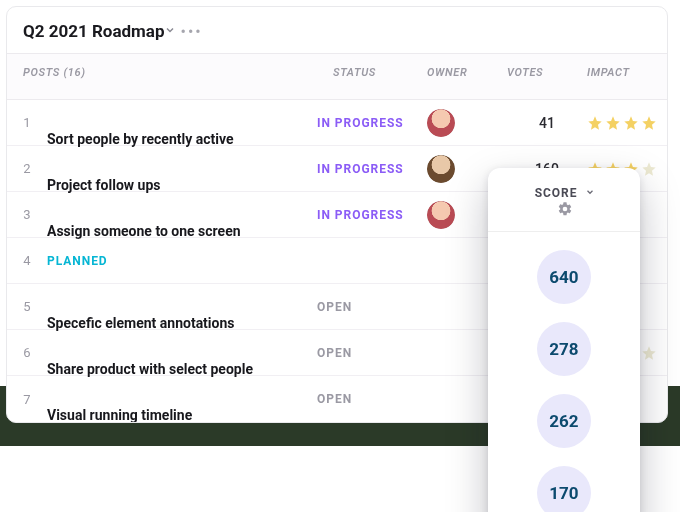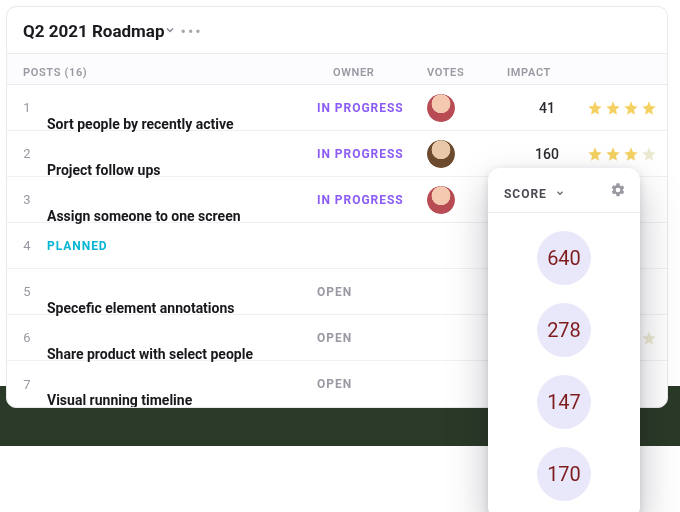--- a/index.html
+++ b/index.html
@@ -34,27 +34,28 @@
     color: #1a1a1f;
   }
   .chev { color: #8a8a93; font-size: 14px; }
   .dots { color: #a5a5ad; font-size: 16px; letter-spacing: 2px; margin-left: 4px; }
   .thead, .row {
     display: grid;
     grid-template-columns: 40px 270px 110px 80px 80px 90px;
     align-items: center;
   }
   .thead {
-    padding: 12px 0 5px 0;
+    padding: 12px 0 20px 0;
     color: #9a99a3;
     font-size: 11px;
     font-weight: 600;
     letter-spacing: 0.06em;
     border-bottom: 1px solid #eceaee;
     background: #fcfbfd;
+    font-style: italic;
   }
   .thead > div:first-child,
   .thead > div:nth-child(2) { padding-left: 16px; }
   .thead .col-posts { grid-column: 1 / span 2; padding-left: 16px; }
   .row {
     height: 46px;
     border-bottom: 1px solid #f1eff3;
     font-size: 14px;
   }
   .row:last-child { border-bottom: none; }
@@ -117,37 +118,38 @@
     box-shadow: 0 18px 40px rgba(10,10,30,0.25), 0 2px 8px rgba(10,10,30,0.12);
     z-index: 5;
     padding-bottom: 8px;
   }
   .pop-head {
     display: flex;
     align-items: center;
     justify-content: space-between;
     padding: 14px 14px 10px 16px;
     border-bottom: 1px solid #eee;
+    flex-direction: column;
   }
   .pop-label {
     font-size: 12px;
     font-weight: 700;
     letter-spacing: 0.08em;
     color: #4a4a55;
   }
   .pop-chev { color: #6b6b76; font-size: 12px; margin-left: 4px; }
   .gear { color: #9a99a3; }
   .score-list { display: flex; flex-direction: column; align-items: center; gap: 18px; padding: 18px 0 10px; }
   .score-badge {
     width: 54px; height: 54px; border-radius: 50%;
     background: #e9e8fb;
     display: flex; align-items: center; justify-content: center;
-    color: #7f1d1d;
-    font-weight: 400;
-    font-size: 20px;
+    color: #0c4a6e;
+    font-weight: 700;
+    font-size: 17px;
   }
 </style>
 </head>
 <body>
 
 <div class="dark-strip"></div>
 
 <div class="panel">
   <div class="panel-header">
     <span class="panel-title">Q2 2021 Roadmap</span>
@@ -157,20 +159,21 @@
         </svg>
     </span>
     <span class="dots">•••</span>
   </div>
 
   <div class="thead">
     <div class="col-posts">
       <span>POSTS</span>
       <span>(16)</span>
     </div>
+    <div>STATUS</div>
     <div>OWNER</div>
     <div>VOTES</div>
     <div>IMPACT</div>
   </div>
 
   <div id="rows">
       <div class="row">
         <div class="idx">1</div>
         <div class="post-title">Sort people by recently active</div>
         <div class="status progress">IN PROGRESS</div>
@@ -312,16 +315,16 @@
     </span>
     <span class="gear">
       <svg width="16" height="16" viewBox="0 0 24 24" fill="currentColor">
           <path d="M19.14,12.94a7.14,7.14,0,0,0,.05-.94,7.14,7.14,0,0,0-.05-.94l2.03-1.58a.5.5,0,0,0,.12-.64l-1.92-3.32a.5.5,0,0,0-.61-.22l-2.39.96a7.03,7.03,0,0,0-1.62-.94l-.36-2.54A.5.5,0,0,0,13.9,2h-3.8a.5.5,0,0,0-.49.42L9.25,4.96a7.03,7.03,0,0,0-1.62.94l-2.39-.96a.5.5,0,0,0-.61.22L2.71,8.48a.5.5,0,0,0,.12.64l2.03,1.58a7.14,7.14,0,0,0-.05.94,7.14,7.14,0,0,0,.05.94L2.83,14.16a.5.5,0,0,0-.12.64l1.92,3.32a.5.5,0,0,0,.61.22l2.39-.96a7.03,7.03,0,0,0,1.62.94l.36,2.54a.5.5,0,0,0,.49.42h3.8a.5.5,0,0,0,.49-.42l.36-2.54a7.03,7.03,0,0,0,1.62-.94l2.39.96a.5.5,0,0,0,.61-.22l1.92-3.32a.5.5,0,0,0-.12-.64ZM12,15.5A3.5,3.5,0,1,1,15.5,12,3.5,3.5,0,0,1,12,15.5Z"></path>
         </svg>
     </span>
   </div>
   <div class="score-list" id="scores">
       <div class="score-badge">640</div>
       <div class="score-badge">278</div>
-      <div class="score-badge">147</div>
+      <div class="score-badge">262</div>
       <div class="score-badge">170</div>
     </div>
 </div>
 
 </body></html>

